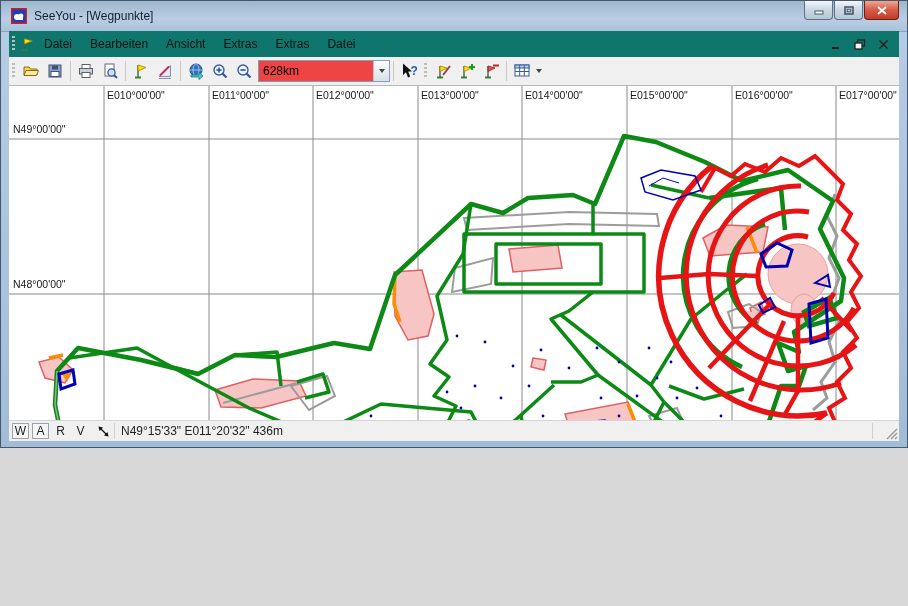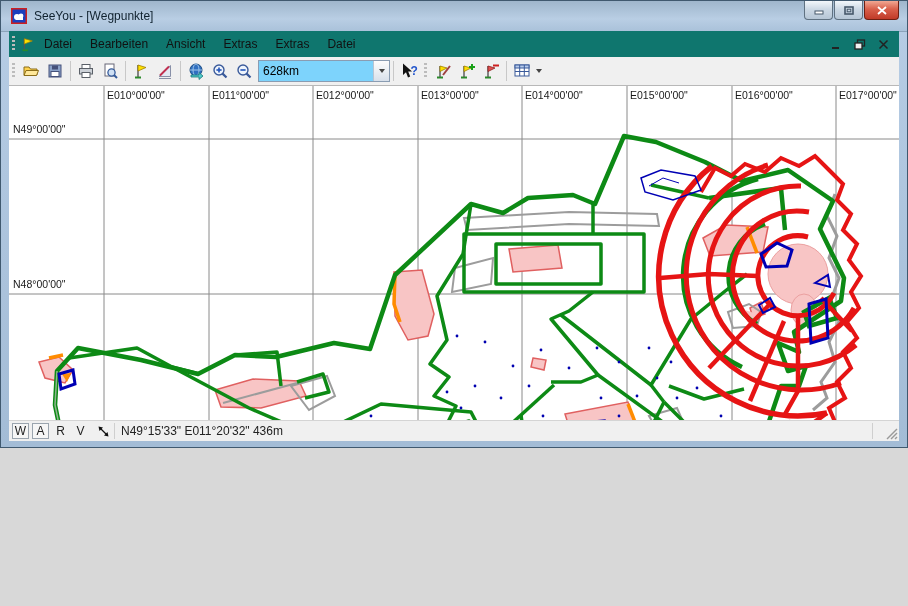--- a/index.html
+++ b/index.html
@@ -21,21 +21,21 @@
   .menubar{position:relative;height:26px;background:#0f766e;display:flex;align-items:center;
     font-size:12px;color:#111;}
   .grip{width:3px;height:16px;margin:0 4px 0 3px;
     background:repeating-linear-gradient(180deg,#bcbcbc 0 2px,transparent 2px 4px);}
   .menu-item{padding:4px 9px;cursor:default;}
   .mdi-buttons{margin-left:auto;display:flex;align-items:center;gap:12px;padding-right:10px;}
   .toolbar{position:relative;height:28px;background:#f0f0f0;display:flex;align-items:center;
     border-bottom:1px solid #cfcfcf;}
   .tbtn{width:24px;height:24px;display:flex;align-items:center;justify-content:center;}
   .tsep{width:1px;height:20px;background:#c8c8c8;margin:0 3px;}
-  .combo{height:20px;background:#7dd3fc;border:1px solid #8a9cb2;display:flex;align-items:center;
+  .combo{height:20px;background:#ef4444;border:1px solid #8a9cb2;display:flex;align-items:center;
     font-size:12px;color:#000;}
   .combo .val{flex:1;padding-left:4px;white-space:nowrap;overflow:hidden;}
   .combo .drop{width:15px;height:100%;background:linear-gradient(#fdfdfd,#d8e0ea);
     border-left:1px solid #b8c4d2;display:flex;align-items:center;justify-content:center;}
   .arrow-down{width:0;height:0;border-left:3.5px solid transparent;border-right:3.5px solid transparent;
     border-top:4px solid #444;}
   
   .map{position:absolute;left:0;right:0;top:54px;bottom:20px;background:#fff;overflow:hidden;
     border-top:1px solid #b8b8b8;}
   .map svg text{font-family:"Liberation Sans",sans-serif;}

